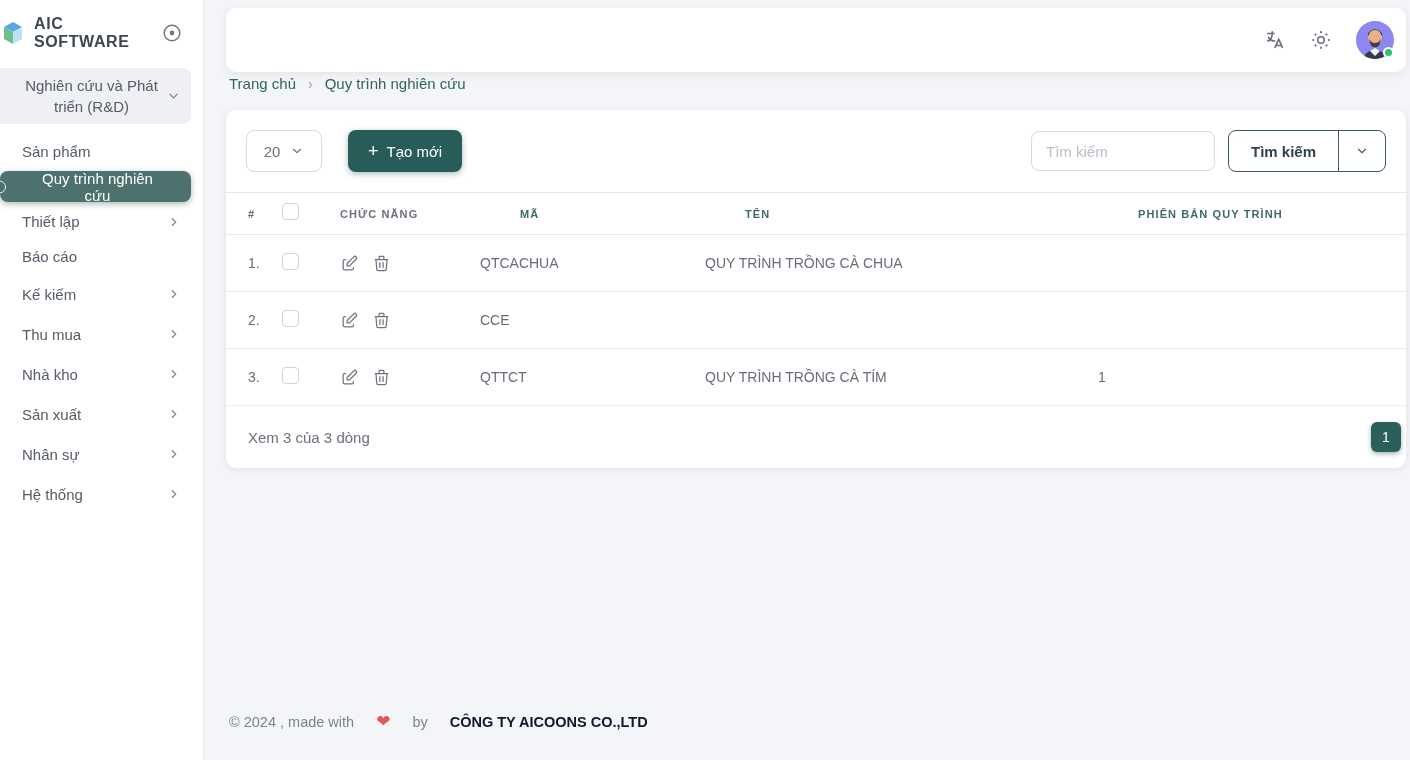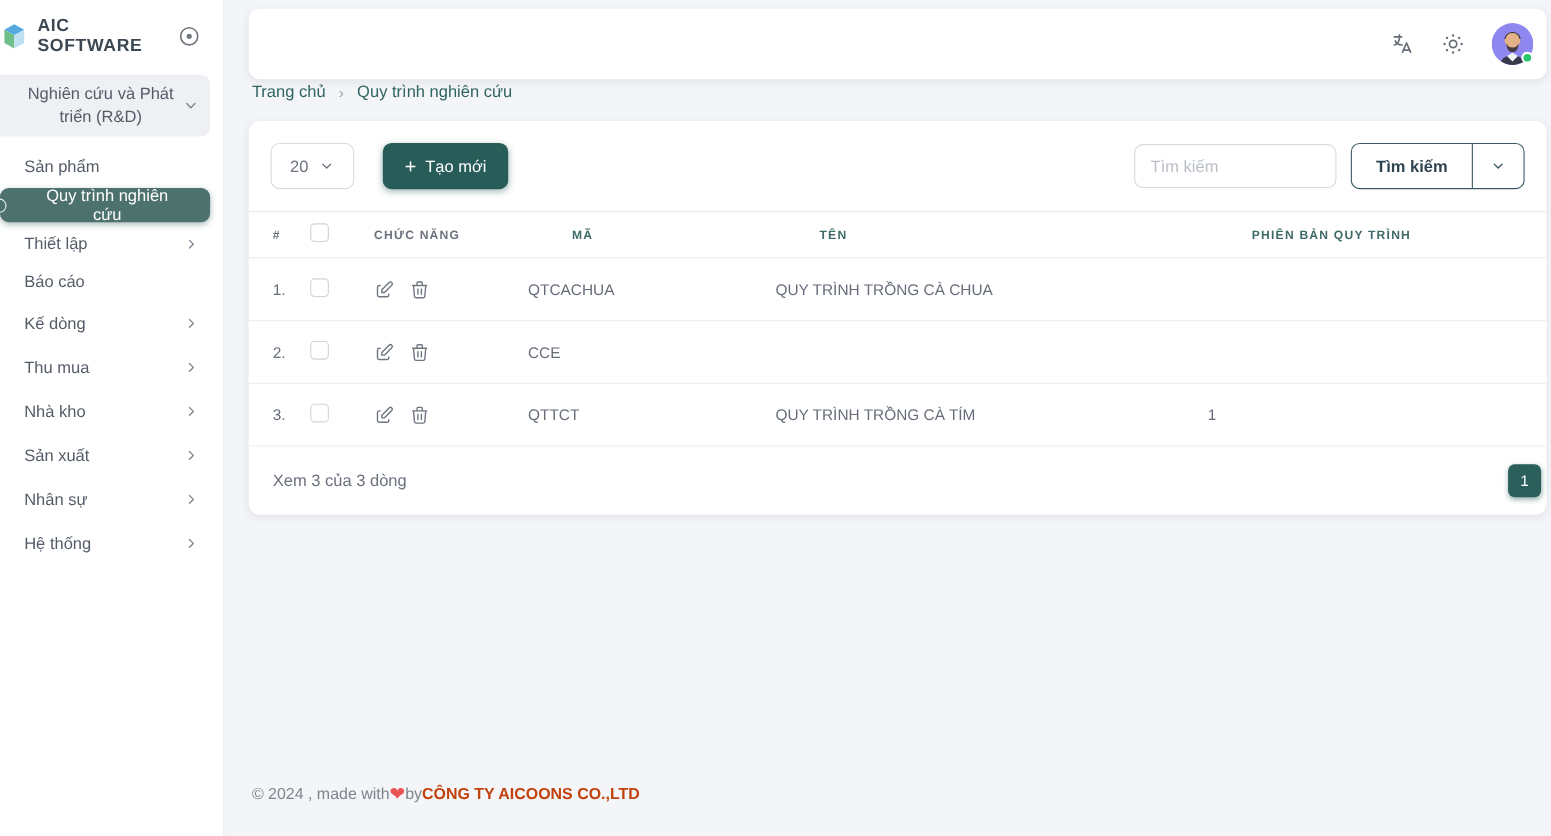--- a/index.html
+++ b/index.html
@@ -91,23 +91,23 @@
     background:#fff; cursor:pointer;
   }
   .actions { display:flex; gap:13px; align-items:center; }
   .icon-btn { color:#6f7680; padding:0; display:flex; }
   .tfoot { display:flex; align-items:center; height:62px; padding:0 5px 0 22px; font-size:15px; color:#6a707c; }
   .page-btn {
     margin-left:auto; width:30px; height:30px; border-radius:6px; background:#2b5f5b; color:#fff;
     font-size:14px; display:flex; align-items:center; justify-content:center;
     box-shadow:0 2px 5px rgba(43,95,91,.45);
   }
-  .copyright { margin-top:auto; margin-bottom:28px; padding-left:3px; font-size:14.5px; color:#7e848e; display:flex; gap:0; align-items:center; }
+  .copyright { margin-top:auto; margin-bottom:28px; padding-left:3px; font-size:14.5px; color:#7e848e; display:flex; gap:22px; align-items:center; }
   .heart { color:#ea5455; font-size:17px; }
-  .company { color:#c2410c; font-weight:700; }
+  .company { color:#0f172a; font-weight:700; }
 </style>
 </head>
 <body>
 
 <aside class="sidebar">
   <div class="logo-row">
     <span>
       <svg width="26" height="26" viewBox="0 0 26 26">
         <path d="M4 7 L13 2 L22 7 L13 12 Z" fill="#57a7e0"></path>
         <path d="M4 7 L13 12 L13 24 L4 19 Z" fill="#6fbf8b"></path>
@@ -154,21 +154,21 @@
       </span>
     </div>
 
     <div class="nav-row nav-sub">
 
       <span>Báo cáo</span>
     </div>
 
     <div class="nav-row nav-top">
 
-      <span>Kế dòng</span>
+      <span>Kế kiếm</span>
       <span class="chev">
         <svg width="14" height="14" viewBox="0 0 24 24" fill="none" stroke="currentColor" stroke-width="2" stroke-linecap="round">
             <path d="M9 6l6 6-6 6"></path>
           </svg>
       </span>
     </div>
 
     <div class="nav-row nav-top">
 
       <span>Thu mua</span>

